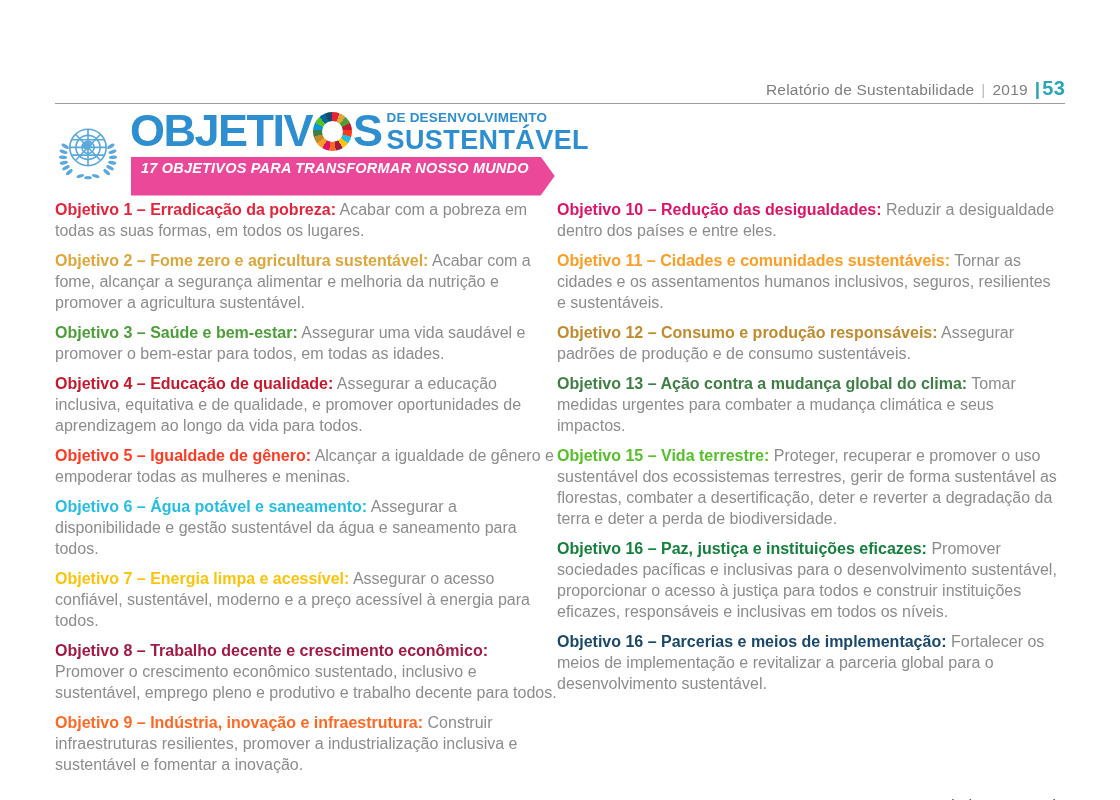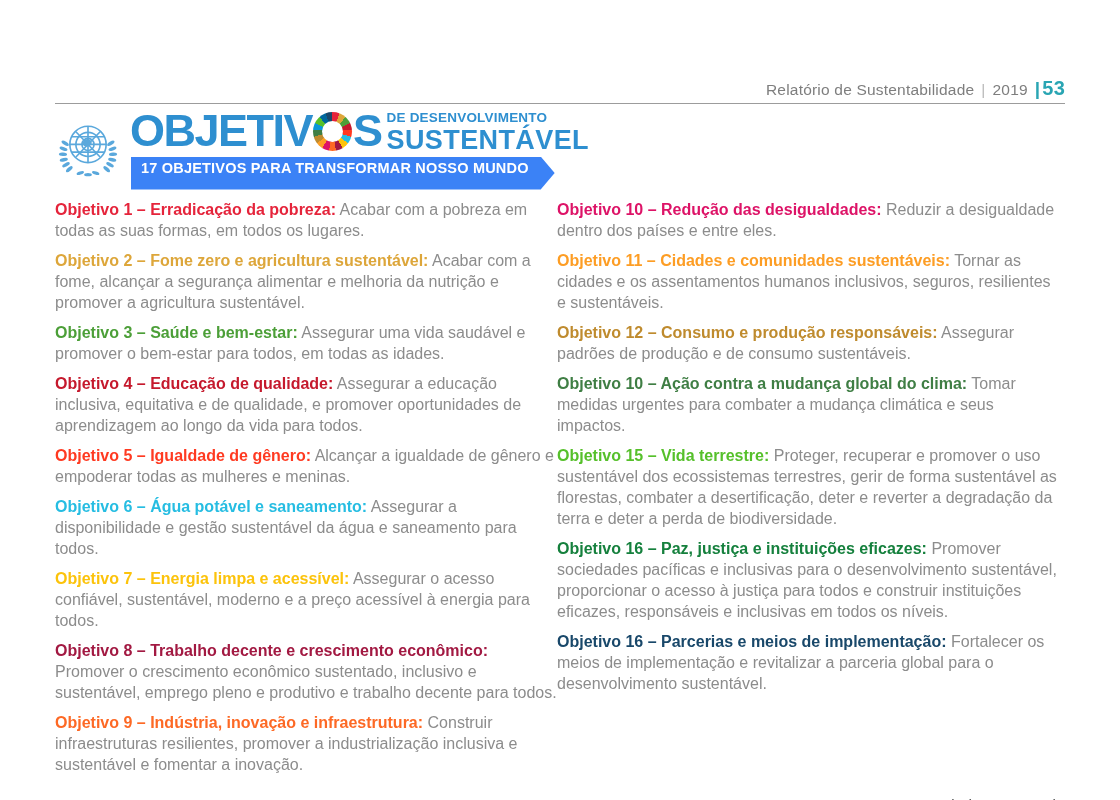--- a/index.html
+++ b/index.html
@@ -34,24 +34,25 @@
     font-size:45px; font-weight:bold; color:#2e8fd0;
     letter-spacing:-1.5px; line-height:0.95;
   }
   .sdg-wheel { position:relative; width:39px; height:39px; border-radius:50%; margin:0 1px; }
   .sdg-wheel::after { content:""; position:absolute; inset:9px; background:#fff; border-radius:50%; }
   .tagline { margin-left:5px; color:#2e8fd0; font-weight:bold; line-height:1; }
   .tagline-1 { font-size:13.5px; letter-spacing:0.2px; margin-top:1px; }
   .tagline-2 { font-size:27px; letter-spacing:0.4px; margin-top:2px; }
   .banner {
     margin-top:3px; margin-left:1px; display:inline-block;
-    background:#3b82f6; color:#ffffff;
+    background:#ec4899; color:#ffffff;
     font-size:14.5px; font-weight:bold; letter-spacing:0.2px;
-    padding:3px 26px 14px 10px;
+    padding:3px 26px 20px 10px;
     clip-path:polygon(0 0, calc(100% - 14px) 0, 100% 50%, calc(100% - 14px) 100%, 0 100%);
+    font-style:italic;
   }
 
   
   .columns {
     position:absolute; top:160px; left:55px; right:61px;
     display:flex; 
   }
   .col { flex:1; }
   p.objective {
     margin:0 0 9px 0;
@@ -156,21 +157,21 @@
 
     <p class="objective"><span class="obj-label" style="color: rgb(253, 105, 37);">Objetivo 9 – Indústria, inovação e infraestrutura:</span> <span>Construir infraestruturas resilientes, promover a industrialização inclusiva e sustentável e fomentar a inovação.</span></p>
   </div>
     <div class="col" id="col-right">
     <p class="objective"><span class="obj-label" style="color: rgb(221, 19, 103);">Objetivo 10 – Redução das desigualdades:</span> <span>Reduzir a desigualdade dentro dos países e entre eles.</span></p>
 
     <p class="objective"><span class="obj-label" style="color: rgb(253, 157, 36);">Objetivo 11 – Cidades e comunidades sustentáveis:</span> <span>Tornar as cidades e os assentamentos humanos inclusivos, seguros, resilientes e sustentáveis.</span></p>
 
     <p class="objective"><span class="obj-label" style="color: rgb(191, 139, 46);">Objetivo 12 – Consumo e produção responsáveis:</span> <span>Assegurar padrões de produção e de consumo sustentáveis.</span></p>
 
-    <p class="objective"><span class="obj-label" style="color: rgb(63, 126, 68);">Objetivo 10 – Ação contra a mudança global do clima:</span> <span>Tomar medidas urgentes para combater a mudança climática e seus impactos.</span></p>
+    <p class="objective"><span class="obj-label" style="color: rgb(63, 126, 68);">Objetivo 13 – Ação contra a mudança global do clima:</span> <span>Tomar medidas urgentes para combater a mudança climática e seus impactos.</span></p>
 
 
     <p class="objective"><span class="obj-label" style="color: rgb(86, 192, 43); text-align: right;">Objetivo 15 – Vida terrestre:</span> <span>Proteger, recuperar e promover o uso sustentável dos ecossistemas terrestres, gerir de forma sustentável as florestas, combater a desertificação, deter e reverter a degradação da terra e deter a perda de biodiversidade.</span></p>
 
     <p class="objective"><span class="obj-label" style="color: #15803d;">Objetivo 16 – Paz, justiça e instituições eficazes:</span> <span>Promover sociedades pacíficas e inclusivas para o desenvolvimento sustentável, proporcionar o acesso à justiça para todos e construir instituições eficazes, responsáveis e inclusivas em todos os níveis.</span></p>
 
     <p class="objective"><span class="obj-label" style="color: rgb(25, 72, 106);">Objetivo 16 – Parcerias e meios de implementação:</span> <span>Fortalecer os meios de implementação e revitalizar a parceria global para o desenvolvimento sustentável.</span></p>
   </div>
   </div>
 

